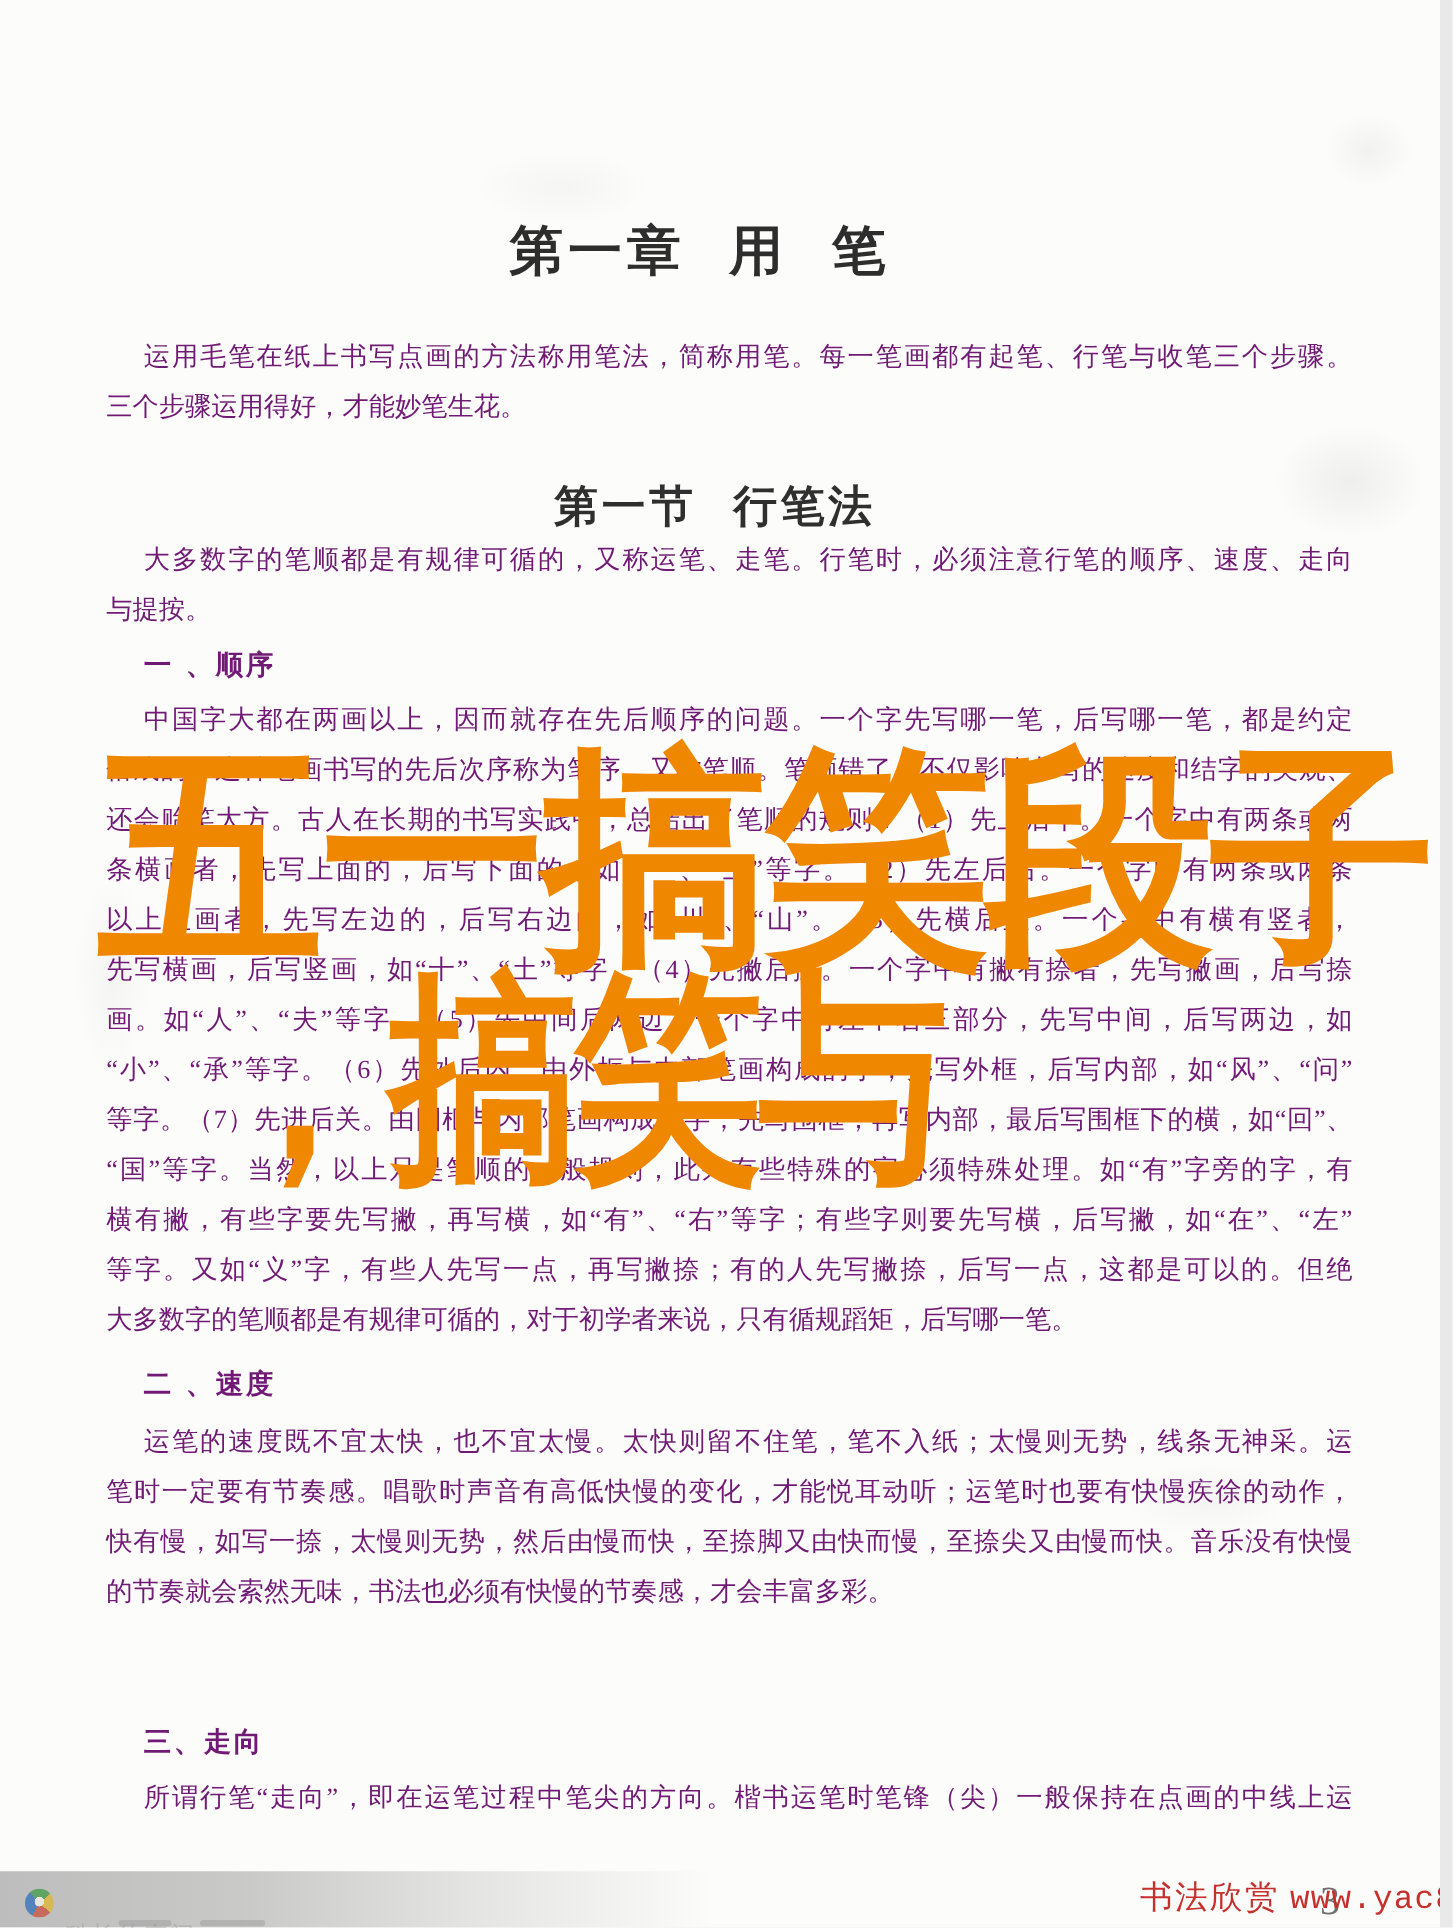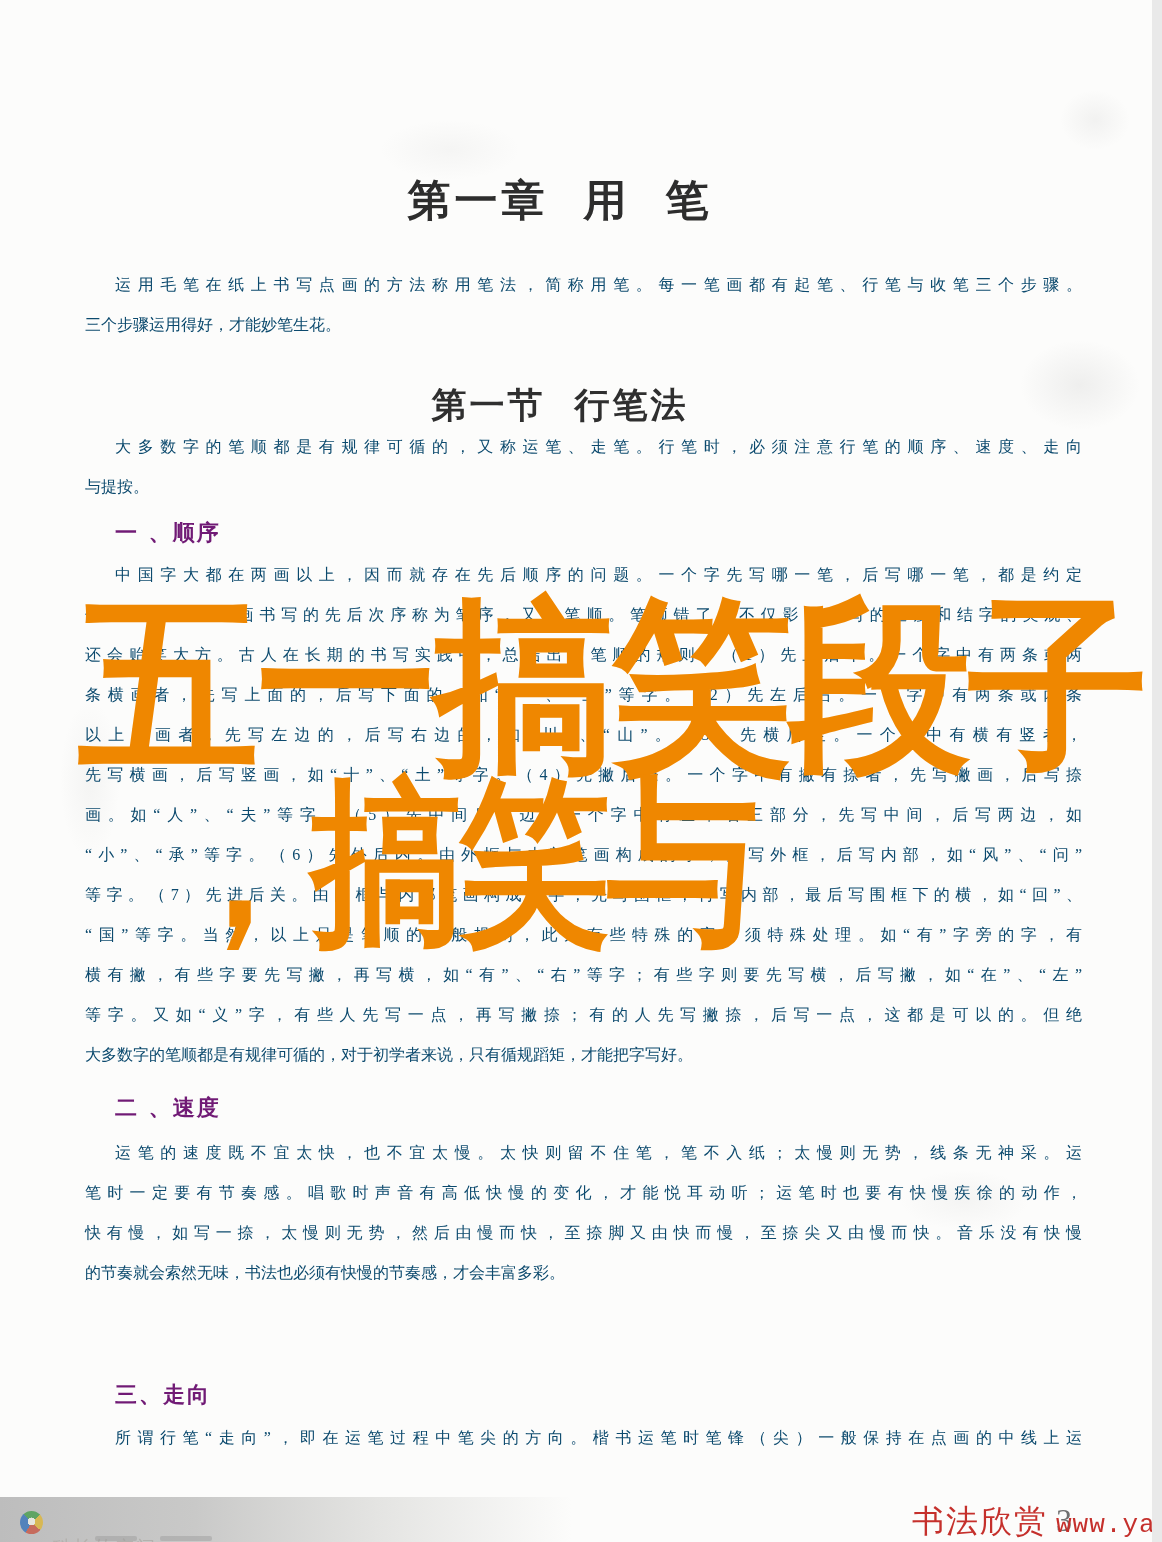--- a/index.html
+++ b/index.html
@@ -15,27 +15,27 @@
   .sm3{left:1060px;top:90px;width:70px;height:60px;background:radial-gradient(closest-side,rgba(150,150,150,.10),rgba(150,150,150,0));}
   .sm4{left:380px;top:120px;width:140px;height:60px;background:radial-gradient(closest-side,rgba(150,150,150,.07),rgba(150,150,150,0));}
   .sm5{left:900px;top:1170px;width:130px;height:60px;background:radial-gradient(closest-side,rgba(150,150,150,.08),rgba(150,150,150,0));}
 
   .chapter-title{
     position:absolute;left:0;top:172px;width:1120px;text-align:center;
     font-family:"DejaVu Sans","Liberation Sans",sans-serif;font-weight:700;
     font-size:43px;letter-spacing:4px;word-spacing:16px;color:#2d2d2d;white-space:pre;
   }
   .section-title{
-    position:absolute;left:0;top:382px;width:1120px;text-align:center;
+    position:absolute;left:12px;top:382px;width:1120px;text-align:center;
     font-family:"DejaVu Sans","Liberation Sans",sans-serif;font-weight:700;
     font-size:35px;letter-spacing:3px;word-spacing:14px;color:#2f2f2f;white-space:pre;
   }
   .txtblock{position:absolute;left:85px;width:997px;}
   .ln{
-    height:40px;line-height:40px;font-size:16px;color:#0c4a6e;
+    height:40px;line-height:40px;font-size:21px;color:#701a75;
     text-align:justify;text-align-last:justify;text-justify:inter-character;
     overflow:visible;white-space:nowrap;
   }
   .ln.first{text-indent:30px;}
   .ln.last{text-align-last:left;white-space:normal;}
   .subhead{
     position:absolute;left:115px;height:24px;line-height:24px;
     font-family:"DejaVu Sans","Liberation Sans",sans-serif;font-weight:700;
     font-size:22px;letter-spacing:2px;color:#701a75;
   }
@@ -64,21 +64,21 @@
   .qq-smudge{position:absolute;top:39px;height:5px;background:#9a9a9a;opacity:.45;border-radius:2px;}
   .qq-smudge.a{left:95px;width:42px;}
   .qq-smudge.b{left:160px;width:52px;}
 
   
   .page-num{
     position:absolute;left:1056px;top:1502px;z-index:2;
     font-size:32px;color:#6f6f6f;font-family:"Liberation Serif",serif;
   }
   .site-mark{position:absolute;left:912px;top:1500px;z-index:3;white-space:nowrap;}
-  .site-name{font-size:32px;letter-spacing:2px;font-family:"Liberation Serif",serif;text-align:center;}
+  .site-name{font-size:26px;letter-spacing:2px;font-family:"Liberation Serif",serif;text-align:center;}
   .site-url{font-size:26px;font-family:"Liberation Mono",monospace;letter-spacing:1px;margin-left:8px;}
 </style>
 </head>
 <body>
 
 <div class="page">
 
   <div class="sm sm1"></div>
   <div class="sm sm2"></div>
   <div class="sm sm3"></div>
@@ -107,21 +107,21 @@
     <div class="ln">还会贻笑大方。古人在长期的书写实践中，总结出了笔顺的规则：（1）先上后下。一个字中有两条或两</div>
     <div class="ln">条横画者，先写上面的，后写下面的，如“一”、“三”等字。（2）先左后右。一个字中有两条或两条</div>
     <div class="ln">以上竖画者，先写左边的，后写右边的，如“川”、“山”。（3）先横后竖。一个字中有横有竖者，</div>
     <div class="ln">先写横画，后写竖画，如“十”、“土”等字。（4）先撇后捺。一个字中有撇有捺者，先写撇画，后写捺</div>
     <div class="ln">画。如“人”、“夫”等字。（5）先中间后两边。一个字中有左中右三部分，先写中间，后写两边，如</div>
     <div class="ln">“小”、“承”等字。（6）先外后内。由外框与内部笔画构成的字，先写外框，后写内部，如“风”、“问”</div>
     <div class="ln">等字。（7）先进后关。由围框与内部笔画构成的字，先写围框，再写内部，最后写围框下的横，如“回”、</div>
     <div class="ln">“国”等字。当然，以上只是笔顺的一般规则，此外有些特殊的字必须特殊处理。如“有”字旁的字，有</div>
     <div class="ln">横有撇，有些字要先写撇，再写横，如“有”、“右”等字；有些字则要先写横，后写撇，如“在”、“左”</div>
     <div class="ln">等字。又如“义”字，有些人先写一点，再写撇捺；有的人先写撇捺，后写一点，这都是可以的。但绝</div>
-    <div class="ln last">大多数字的笔顺都是有规律可循的，对于初学者来说，只有循规蹈矩，才能把字写好。</div>
+    <div class="ln last">大多数字的笔顺都是有规律可循的，对于初学者来说，只有循规蹈矩，后写哪一笔。</div>
   </div>
 
   <div class="subhead" style="top:1096px;">二 、速度</div>
 
   <div class="txtblock" style="top:1133px;">
     <div class="ln first">运笔的速度既不宜太快，也不宜太慢。太快则留不住笔，笔不入纸；太慢则无势，线条无神采。运</div>
     <div class="ln">笔时一定要有节奏感。唱歌时声音有高低快慢的变化，才能悦耳动听；运笔时也要有快慢疾徐的动作，</div>
     <div class="ln">快有慢，如写一捺，太慢则无势，然后由慢而快，至捺脚又由快而慢，至捺尖又由慢而快。音乐没有快慢</div>
     <div class="ln last">的节奏就会索然无味，书法也必须有快慢的节奏感，才会丰富多彩。</div>
   </div>

